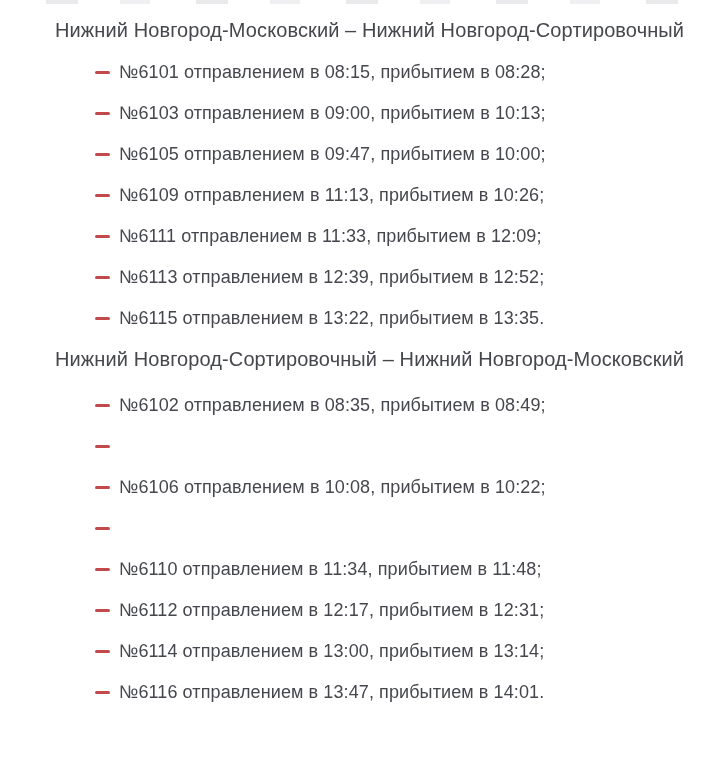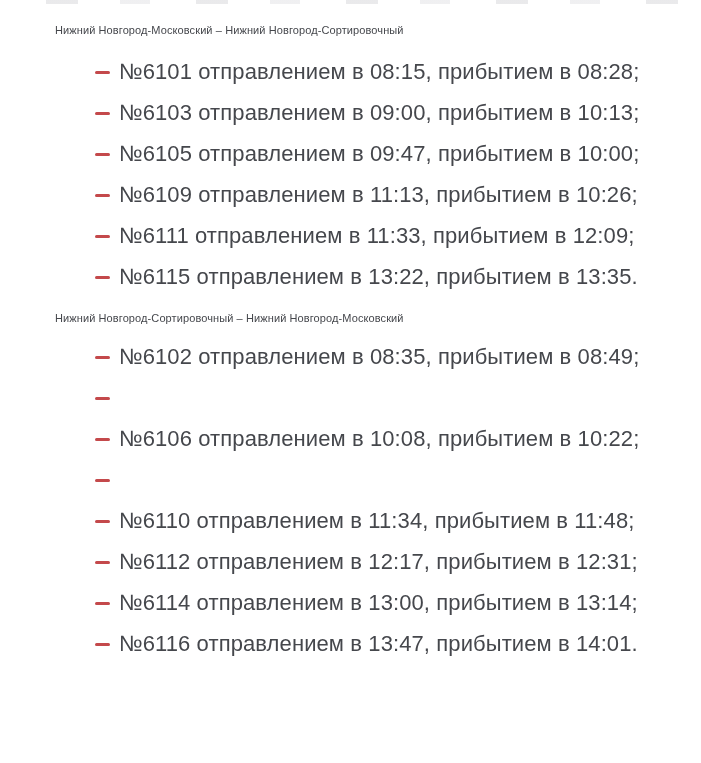--- a/index.html
+++ b/index.html
@@ -23,32 +23,32 @@
       90deg,
       transparent 0px, transparent 46px,
       #e6e6e8 46px, #e6e6e8 78px,
       transparent 78px, transparent 120px,
       #ededef 120px, #ededef 150px
     );
     opacity: 0.85;
   }
   .route-heading {
     margin: 16px 0 0 55px;
-    font-size: 11px;
+    font-size: 20px;
     line-height: 20px;
     font-weight: 400;
     color: #45474c;
     letter-spacing: 0.1px;
     white-space: nowrap;
   }
   .schedule-list {
     margin: 22px 0 0 95px;
   }
   .schedule-list.second {
-    margin-top: 19px;
+    margin-top: 26px;
     text-align: center;
   }
   .schedule-item {
     display: flex;
     align-items: center;
     height: 20px;
     margin-bottom: 21px;
     white-space: nowrap;
   }
   .dash {
@@ -56,21 +56,21 @@
     flex: 0 0 auto;
     width: 15px;
     height: 3.5px;
     border-radius: 2px;
     background: #c4494b;
     margin-right: 9px;
     position: relative;
     top: 0.5px;
   }
   .item-text {
-    font-size: 22px;
+    font-size: 18px;
     line-height: 20px;
     color: #45474c;
     letter-spacing: 0.1px;
   }
 </style>
 </head>
 <body>
 
 <div class="top-clip"></div>
 
@@ -90,20 +90,24 @@
           <span class="dash" style="background: rgb(196, 73, 75);"></span>
           <span class="item-text">№6105 отправлением в 09:47, прибытием в 10:00;</span>
         </div>
         <div class="schedule-item">
           <span class="dash" style="background: rgb(196, 73, 75);"></span>
           <span class="item-text">№6109 отправлением в 11:13, прибытием в 10:26;</span>
         </div>
         <div class="schedule-item">
           <span class="dash" style="background: rgb(196, 73, 75);"></span>
           <span class="item-text">№6111 отправлением в 11:33, прибытием в 12:09;</span>
+        </div>
+        <div class="schedule-item">
+          <span class="dash" style="background: rgb(196, 73, 75);"></span>
+          <span class="item-text">№6113 отправлением в 12:39, прибытием в 12:52;</span>
         </div>
         <div class="schedule-item">
           <span class="dash" style="background: rgb(196, 73, 75);"></span>
           <span class="item-text">№6115 отправлением в 13:22, прибытием в 13:35.</span>
         </div>
       </div>
       <div class="route-heading">Нижний Новгород-Сортировочный – Нижний Новгород-Московский</div>
       <div class="schedule-list second">
         <div class="schedule-item">
           <span class="dash" style="background: rgb(196, 73, 75);"></span>

